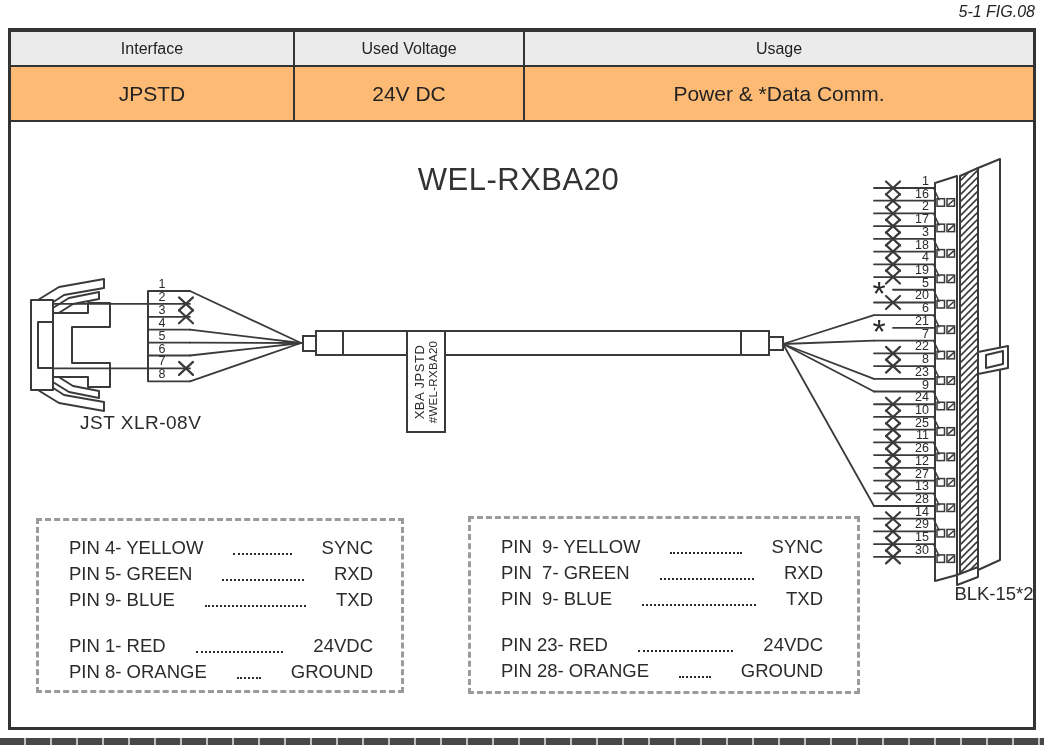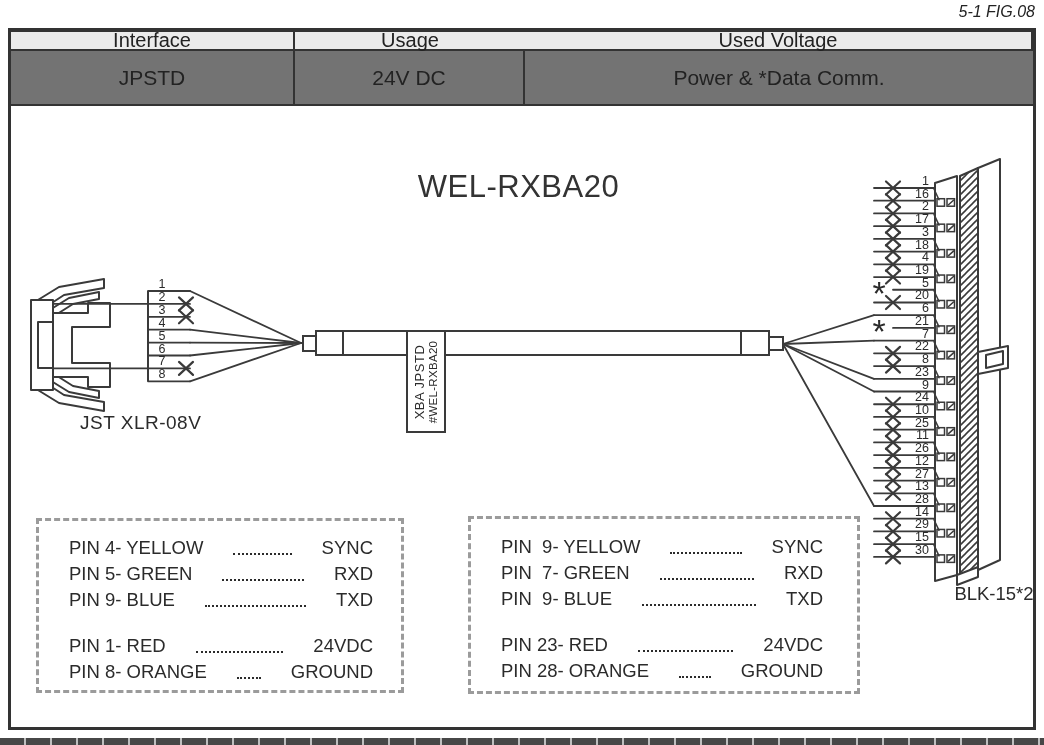--- a/index.html
+++ b/index.html
@@ -12,29 +12,29 @@
     position:absolute;left:8px;top:28px;width:1028px;height:702px;
     border:3px solid #333;border-top-width:4px;box-sizing:border-box;background:transparent;z-index:2;
     pointer-events:none;
   }
   .hdr{
     position:absolute;left:11px;top:32px;width:1022px;z-index:3;
     display:grid;grid-template-columns:284px 230px 1fr;grid-auto-rows:min-content;
   }
   .hcell{
     display:flex;align-items:center;justify-content:center;box-sizing:border-box;
-    border-bottom:2px solid #333;background:#ebebeb;height:19px;font-size:20px;color:#222;
+    border-bottom:2px solid #333;background:#ebebeb;height:35px;font-size:16px;color:#222;
   }
   .vcell{
     display:flex;align-items:center;justify-content:center;box-sizing:border-box;
-    border-bottom:2px solid #333;background:#737373;height:55px;font-size:21px;color:#222;
+    border-bottom:2px solid #333;background:#fdba74;height:55px;font-size:21px;color:#222;
   }
   .cR{border-right:2px solid #333;}
   .title{
-    position:absolute;left:0;top:169px;width:1037px;text-align:center;z-index:3;
+    position:absolute;left:0;top:162px;width:1037px;text-align:center;z-index:3;
     font-size:31px;letter-spacing:.5px;color:#333;
   }
   svg.diagram{position:absolute;left:0;top:0;z-index:1;}
   .conn-label{position:absolute;z-index:3;color:#2b2b2b;margin-left:44px;}
   .conn-label.left{left:36px;top:412px;font-size:19px;letter-spacing:.5px;}
   .conn-label.right{left:888px;top:583px;width:124px;text-align:center;font-size:18.5px;}
   .cable-tag{
     position:absolute;left:406px;top:330px;width:40px;height:103px;z-index:3;
     background:#fff;border:2px solid #3a3a3a;box-sizing:border-box;
   }
@@ -310,22 +310,22 @@
       <line x1="934" y1="545.1600000000001" x2="939" y2="555.88" stroke-width="1.5"></line>
       <rect x="937" y="554.88" width="7.5" height="7.5" stroke-width="1.5"></rect>
       <rect x="947" y="554.88" width="7.5" height="7.5" stroke-width="1.5"></rect>
       <line x1="948.5" y1="560.88" x2="953.5" y2="556.38" stroke-width="1.5"></line>
     </g>
 </svg>
 
 <div class="frame"></div>
 <div class="hdr">
   <div class="hcell cR">Interface</div>
+  <div class="hcell cR">Used Voltage</div>
   <div class="hcell">Usage</div>
-  <div class="hcell cR">Used Voltage</div>
   <div class="vcell cR">JPSTD</div>
   <div class="vcell cR">24V DC</div>
   <div class="vcell">Power &amp; *Data Comm.</div>
 </div>
 
 <div class="title">WEL-RXBA20</div>
 
 <div class="conn-label left">JST XLR-08V</div>
 <div class="conn-label right">BLK-15*2</div>
 

